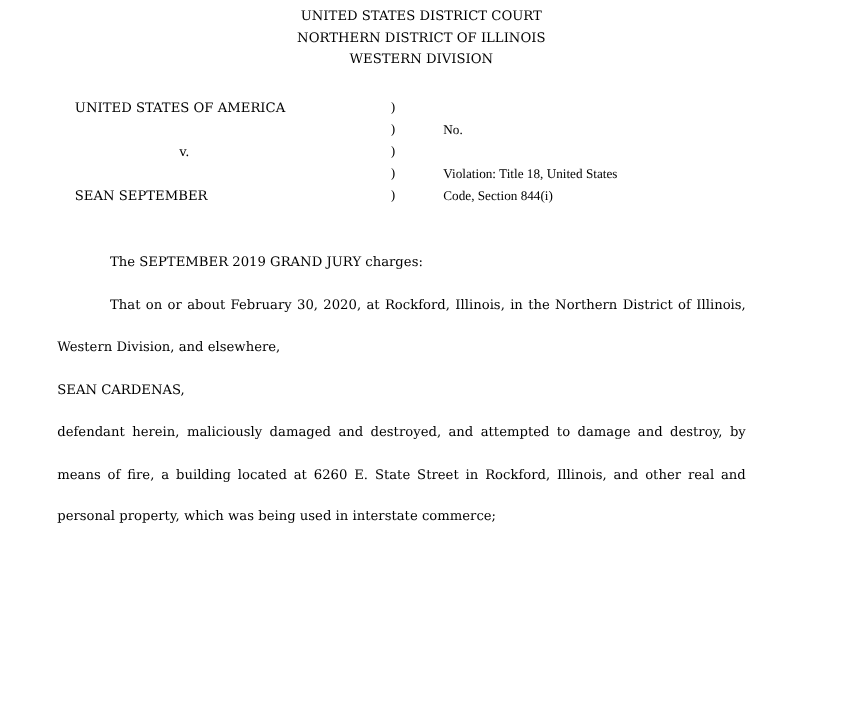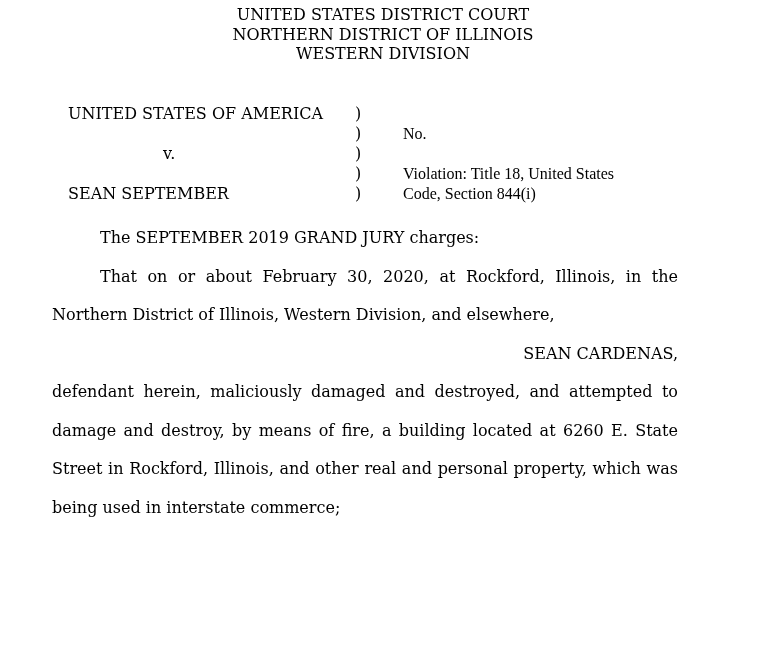--- a/index.html
+++ b/index.html
@@ -7,38 +7,38 @@
     padding: 0;
     background: #ffffff;
   }
   .page {
     position: relative;
     width: 766px;
     height: 648px;
     background: #ffffff;
     color: #000000;
     font-family: "DejaVu Serif", serif;
-    font-size: 16px;
+    font-size: 12px;
     overflow: hidden;
   }
 
   
   .court-header {
     position: absolute;
     top: 5px;
     left: 0;
     right: 0;
     text-align: center;
     line-height: 19.5px;
   }
 
   
   .caption {
     position: absolute;
-    top: 104px;
+    top: 88px;
     left: 68px;
     display: flex;
     line-height: 20px;
   }
   .caption .col-parties { width: 287px; }
   .caption .col-parens  { width: 48px; }
   .caption .col-info    { width: 291px; font-family: Liberation Serif, serif; }
   .caption .row { height: 20px; white-space: nowrap; }
   .caption .versus { padding-left: 95px; }
 
@@ -46,21 +46,21 @@
   .doc-body {
     position: absolute;
     top: 219px;
     left: 52px;
     width: 626px;
     line-height: 38.5px;
   }
   .doc-body p { margin: 0; }
   .indent  { text-indent: 48px; }
   .justify { text-align: justify; }
-  .center  { text-align: right; }
+  .center  { text-align: left; }
 
   
   .true-bill {
     position: absolute;
     top: 636px;
     left: 405px;
     line-height: 38.5px;
     white-space: nowrap;
     font-family: Liberation Serif, serif;
   }

